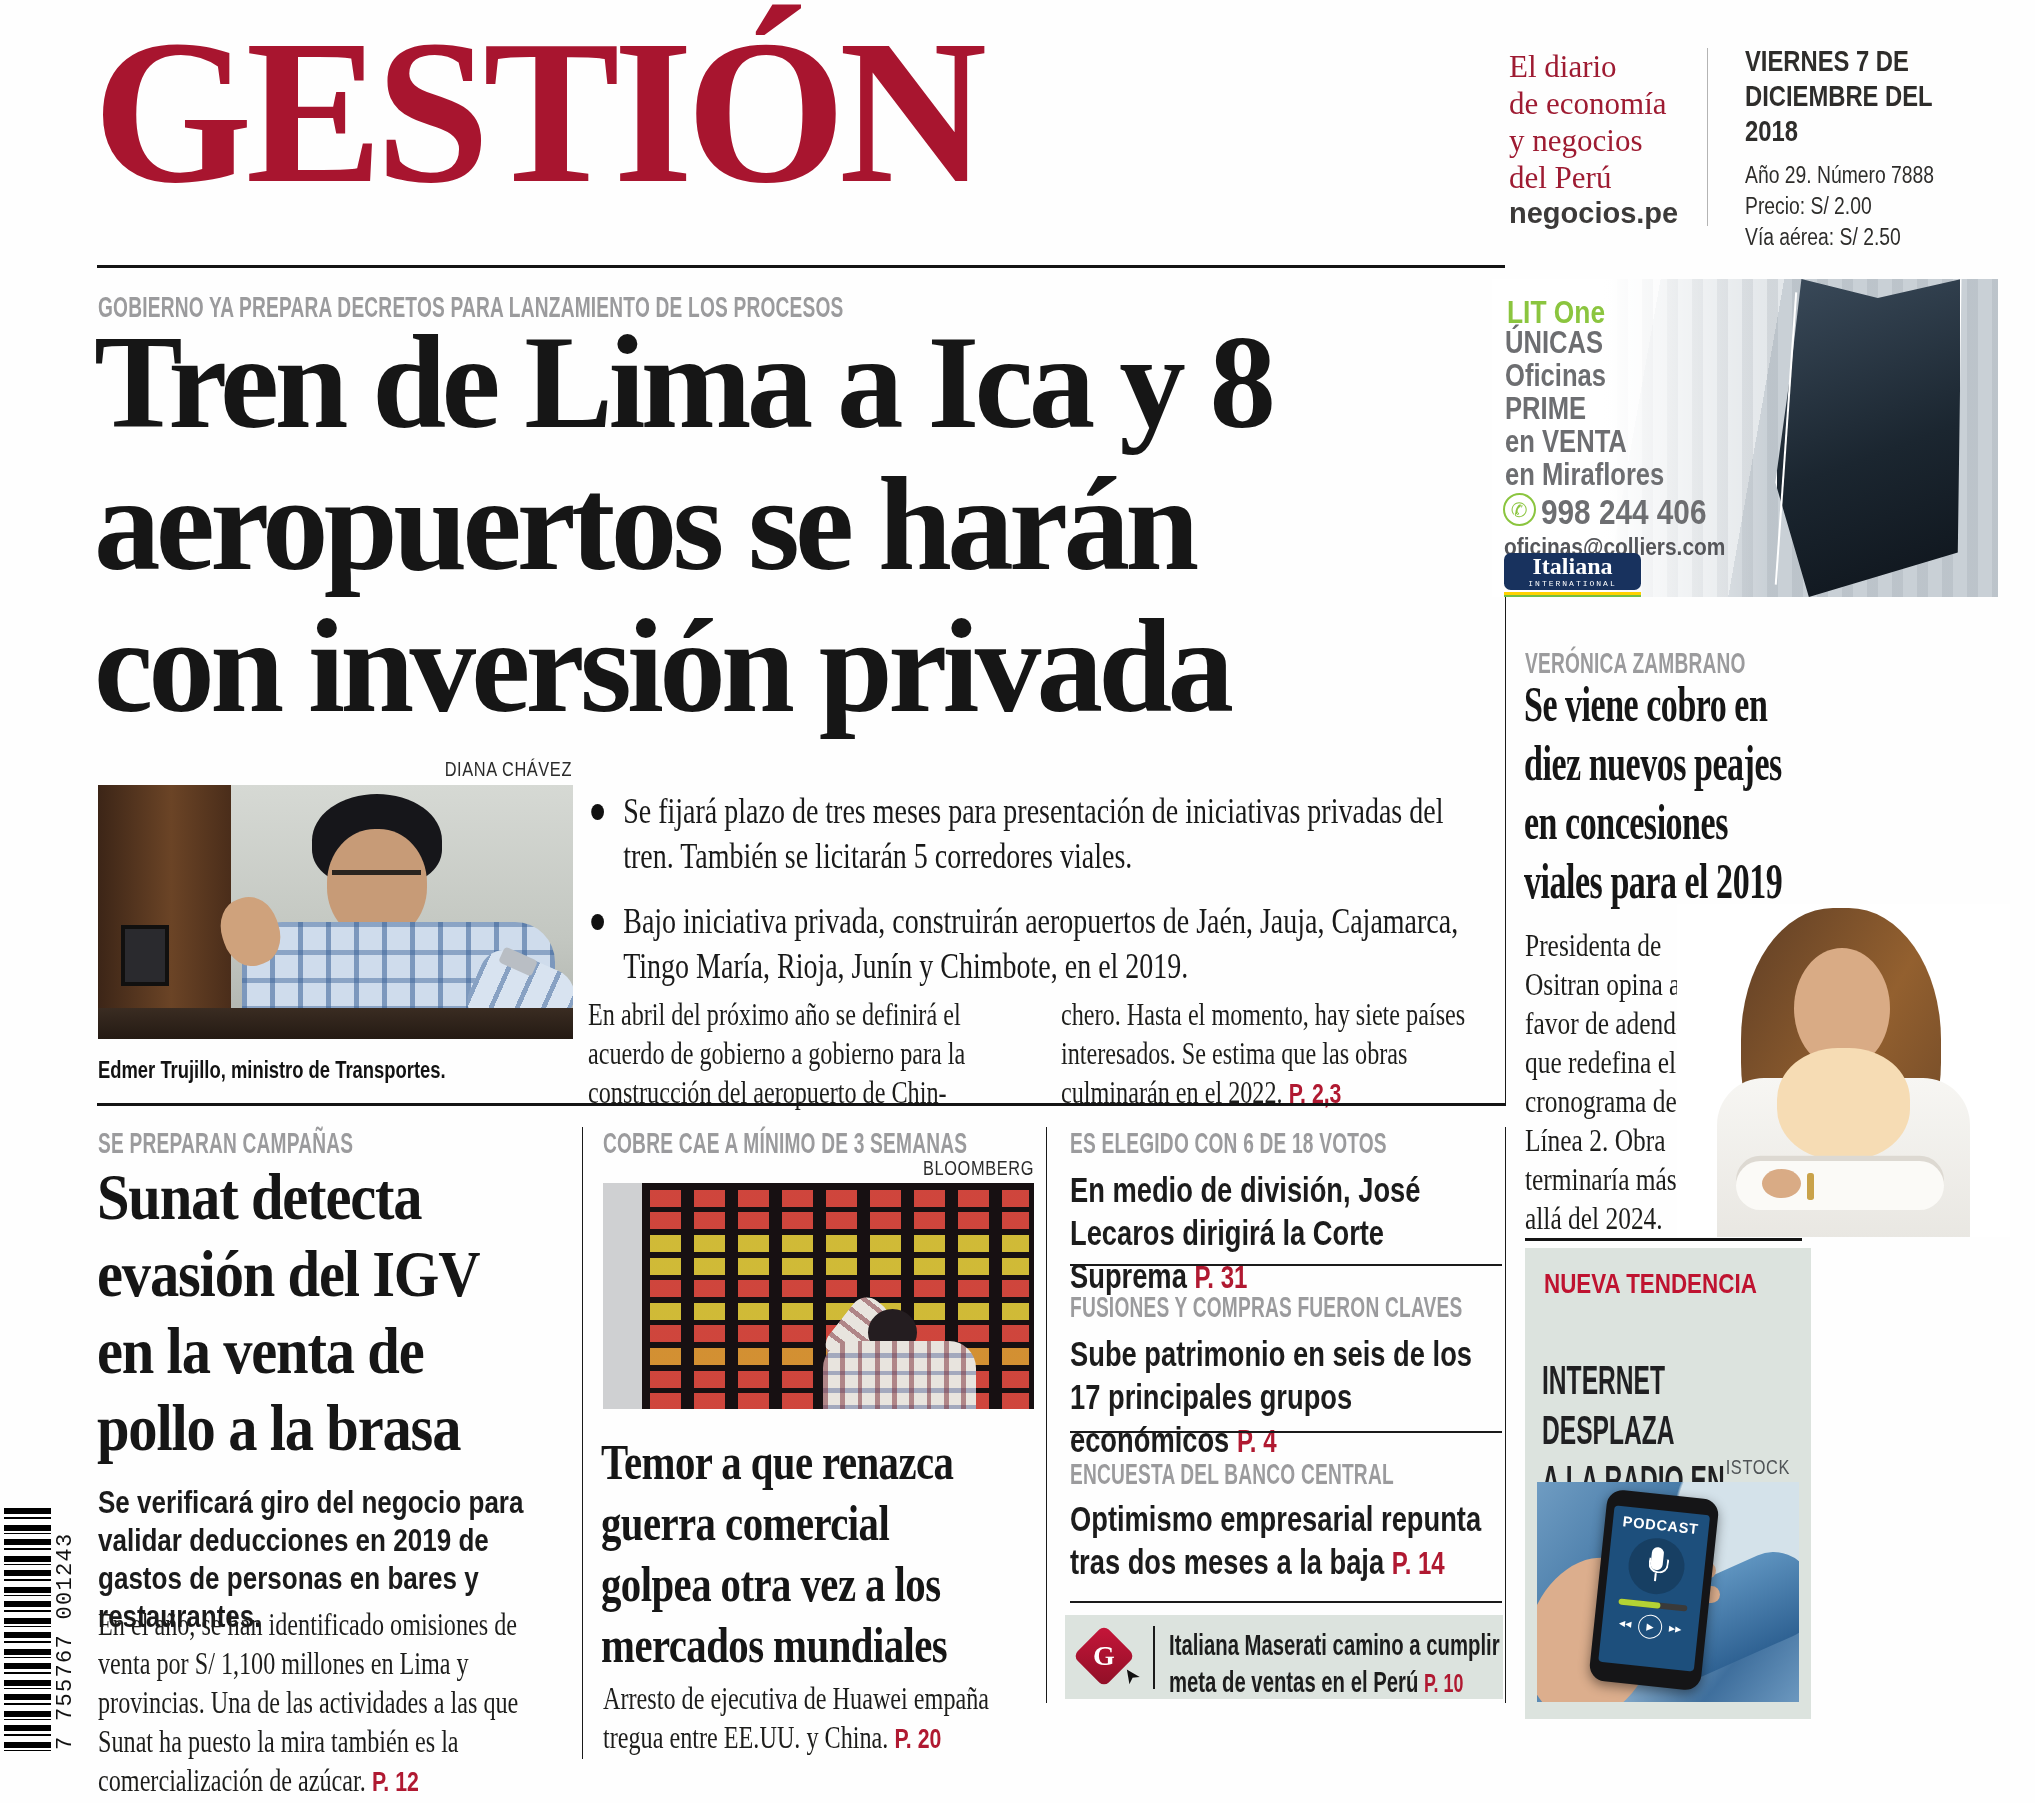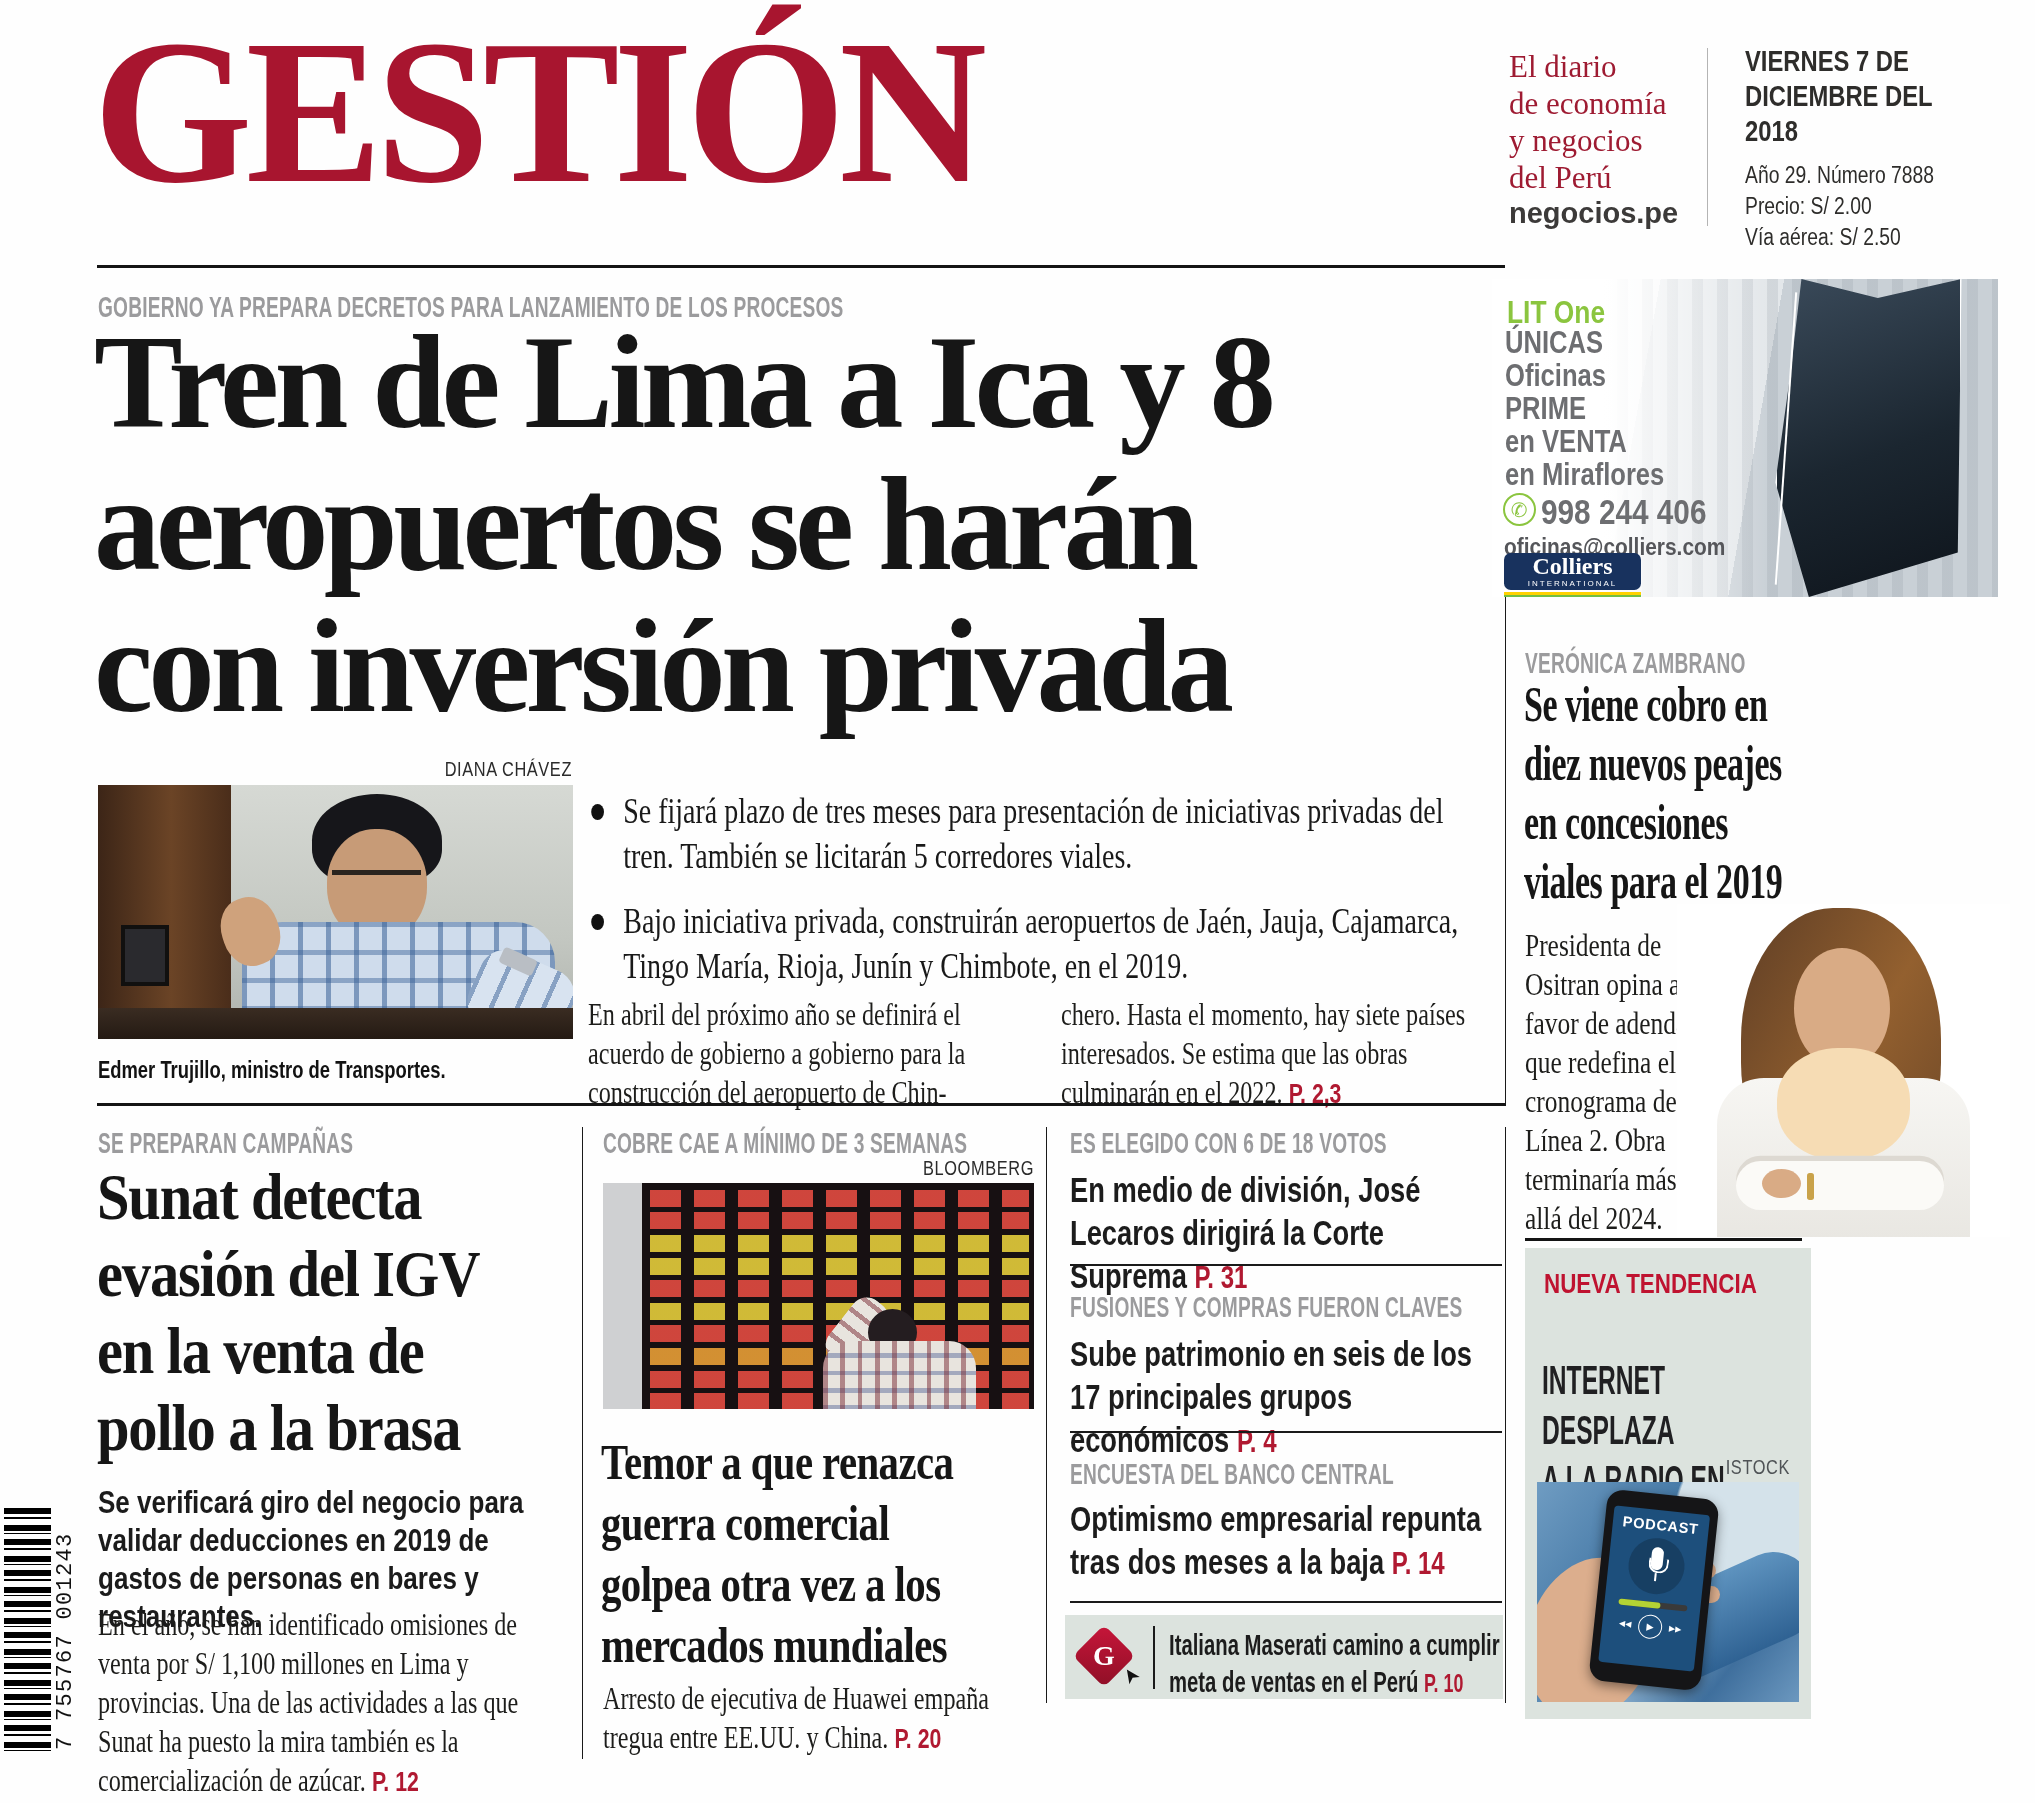--- a/index.html
+++ b/index.html
@@ -259,22 +259,22 @@
     <div class="abs sans b pre cx" style="left:13.3px;top:47px;font-size:32px;line-height:33px;color:#6d6e71;transform:scaleX(.8);">ÚNICAS
 Oficinas
 PRIME
 en VENTA
 en Miraflores</div>
     <div class="abs" style="left:10.6px;top:214px;width:29px;height:29px;border:2.7px solid #8bc53f;border-radius:50%;
                 display:flex;align-items:center;justify-content:center;color:#8bc53f;font-size:20px;">✆</div>
     <div class="abs sans b cx" style="left:49px;top:213px;font-size:35px;color:#6d6e71;transform:scaleX(.85);">998 244 406</div>
     <div class="abs sans b cx" style="left:12px;top:254px;font-size:24.6px;color:#55565a;transform:scaleX(.85);">oficinas@colliers.com</div>
     <div class="colliers" style="left:12px;top:274px;width:137px;height:36px;padding-top:1.3px;">
-      <div class="serif b" style="font-size:24px;line-height:25px;">Colliers</div>
-      <div class="sans" style="font-size:8px;letter-spacing:2px;">INTERNATIONAL</div>
+      <div class="serif b" style="font-size:24px;line-height:25px;">Italiana</div>
+      <div class="sans" style="font-size:8px;letter-spacing:2px;font-family:Liberation Mono, monospace;">INTERNATIONAL</div>
     </div>
     <div class="col-stripes" style="left:12px;top:313px;width:137px;">
       <div style="background:#ffd100;"></div>
       <div style="background:#72bf44;"></div>
 
     </div>
   </div>
 
   <div class="abs kick" style="left:1525px;top:647px;">VERÓNICA ZAMBRANO</div>
 

